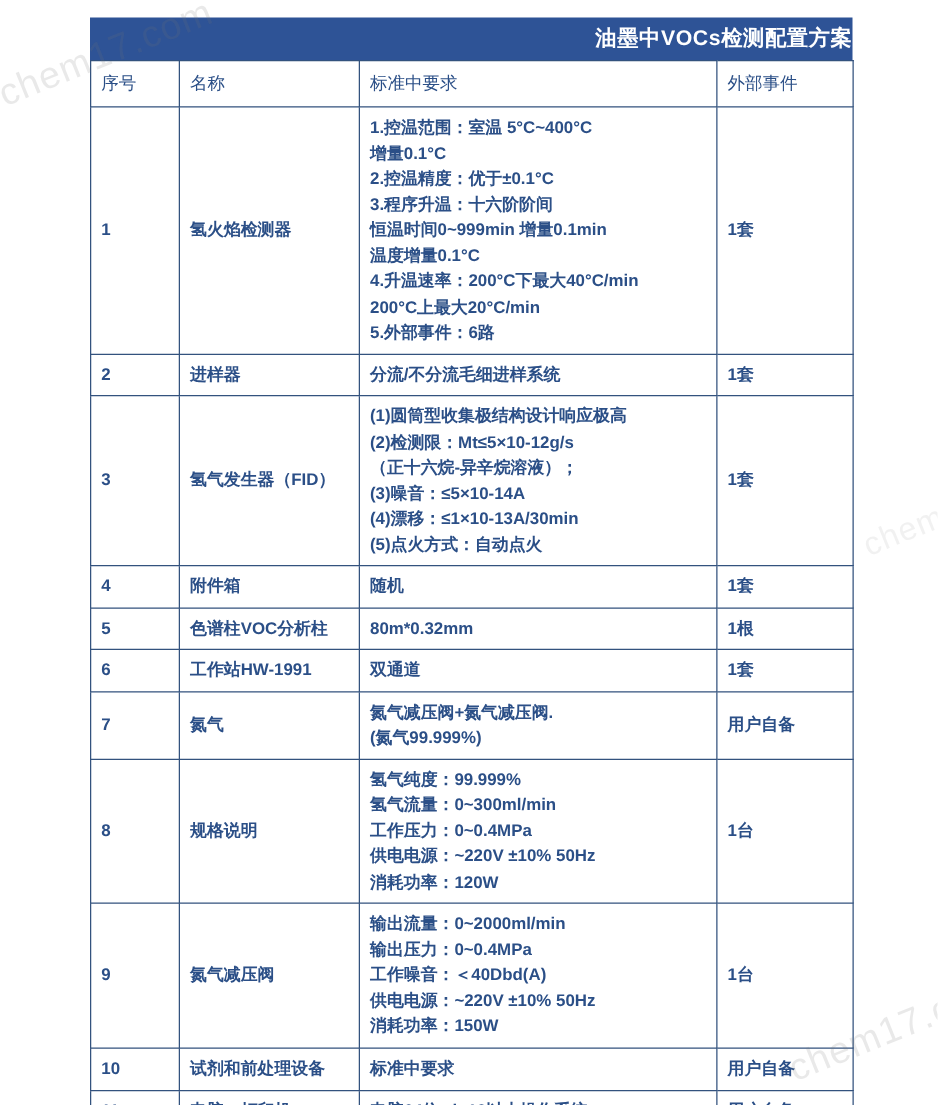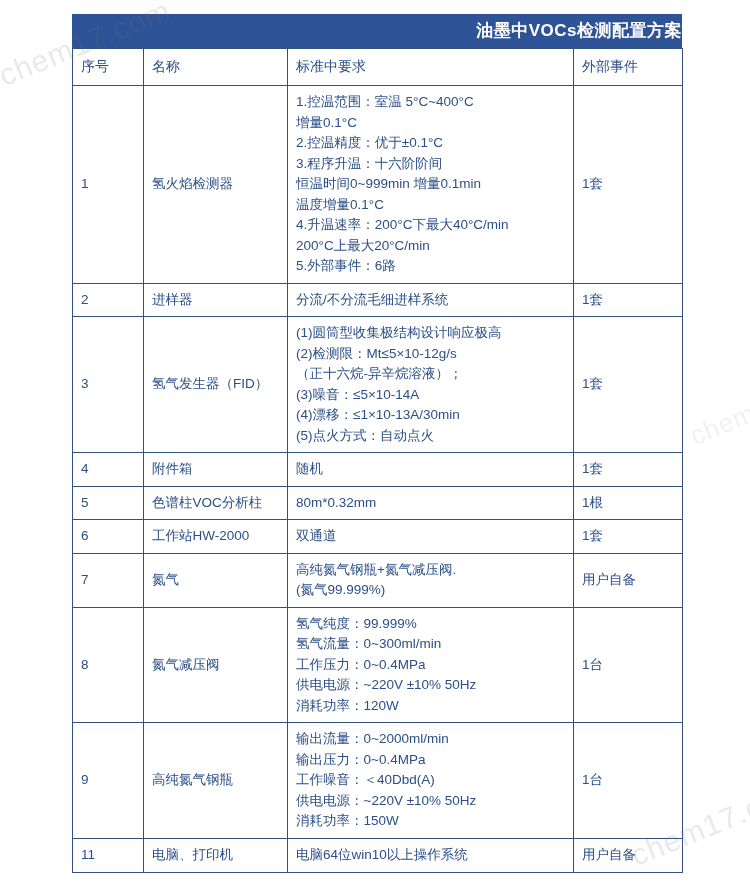--- a/index.html
+++ b/index.html
@@ -60,21 +60,21 @@
     background: #ffffff;
   }
 
   table.spec td, table.spec th {
     border: 1px solid #33527e;
     color: #2b4f87;
     font-size: 13.5px;
     padding: 6px 8px;
     vertical-align: middle;
     line-height: 1.52;
-    font-weight: normal;
+    font-weight: bold;
     text-align: left;
   }
 
   table.spec thead th {
     height: 22px;
     font-size: 14px;
     font-weight: normal;
     padding-top: 7px;
     padding-bottom: 7px;
   }
@@ -167,52 +167,58 @@
           <td class="qty-cell">1套</td>
         </tr>
         <tr>
           <td class="seq">5</td>
           <td class="name-cell">色谱柱VOC分析柱</td>
           <td class="spec-cell">80m*0.32mm</td>
           <td class="qty-cell">1根</td>
         </tr>
         <tr>
           <td class="seq">6</td>
-          <td class="name-cell">工作站HW-2000</td>
+          <td class="name-cell">工作站HW-1991</td>
           <td class="spec-cell">双通道</td>
           <td class="qty-cell">1套</td>
         </tr>
         <tr>
           <td class="seq">7</td>
           <td class="name-cell">氮气</td>
-          <td class="spec-cell">高纯氮气钢瓶+氮气减压阀.
+          <td class="spec-cell">氮气减压阀+氮气减压阀.
 (氮气99.999%)</td>
           <td class="qty-cell">用户自备</td>
         </tr>
         <tr>
           <td class="seq">8</td>
-          <td class="name-cell">氮气减压阀</td>
+          <td class="name-cell">规格说明</td>
           <td class="spec-cell">氢气纯度：99.999%
 氢气流量：0~300ml/min
 工作压力：0~0.4MPa
 供电电源：~220V ±10% 50Hz
 消耗功率：120W</td>
           <td class="qty-cell">1台</td>
         </tr>
         <tr>
           <td class="seq">9</td>
-          <td class="name-cell">高纯氮气钢瓶</td>
+          <td class="name-cell">氮气减压阀</td>
           <td class="spec-cell">输出流量：0~2000ml/min
 输出压力：0~0.4MPa
 工作噪音：＜40Dbd(A)
 供电电源：~220V ±10% 50Hz
 消耗功率：150W</td>
           <td class="qty-cell">1台</td>
         </tr>
         <tr>
+          <td class="seq">10</td>
+          <td class="name-cell">试剂和前处理设备</td>
+          <td class="spec-cell">标准中要求</td>
+          <td class="qty-cell">用户自备</td>
+        </tr>
+        <tr>
           <td class="seq">11</td>
           <td class="name-cell">电脑、打印机</td>
           <td class="spec-cell">电脑64位win10以上操作系统</td>
           <td class="qty-cell">用户自备</td>
         </tr>
       </tbody>
   </table>
 
 </div>
 

